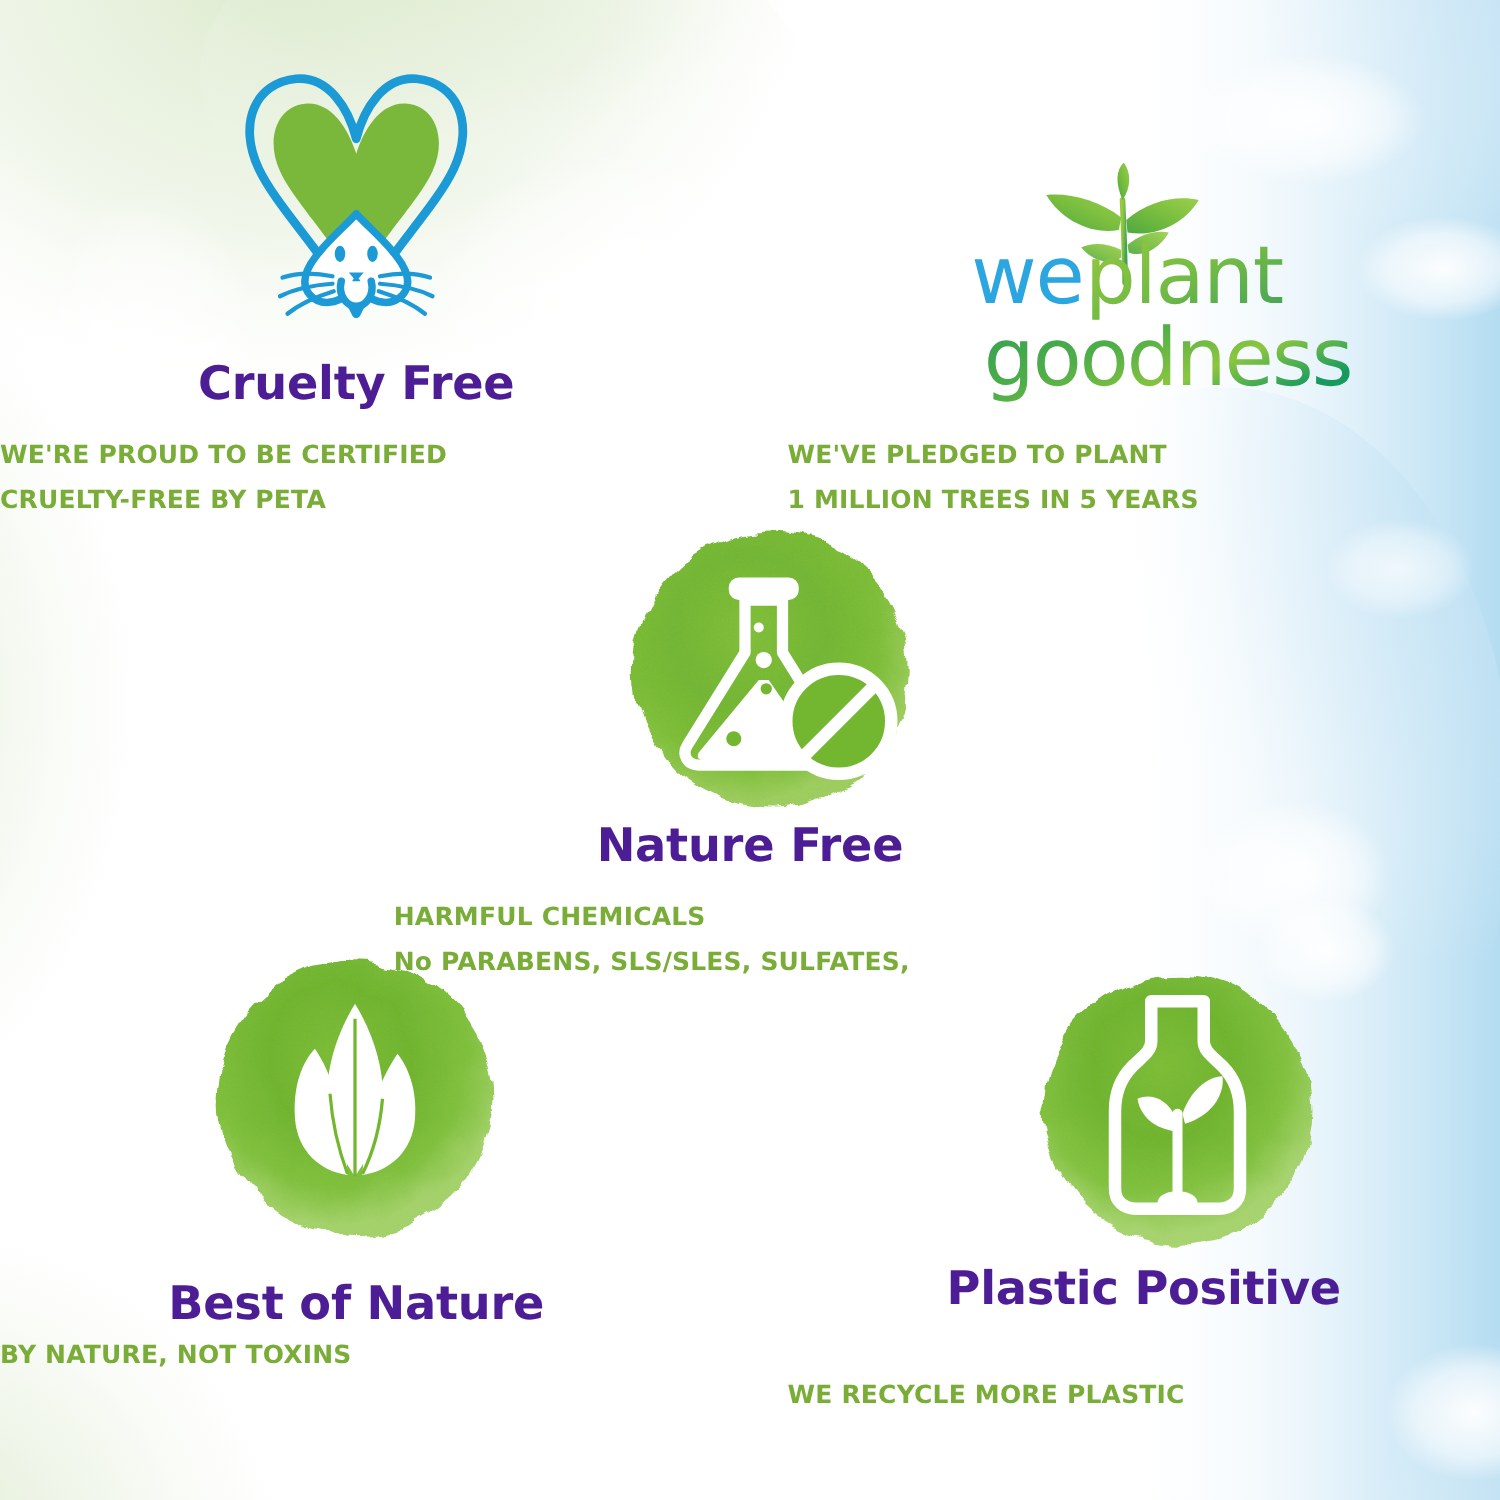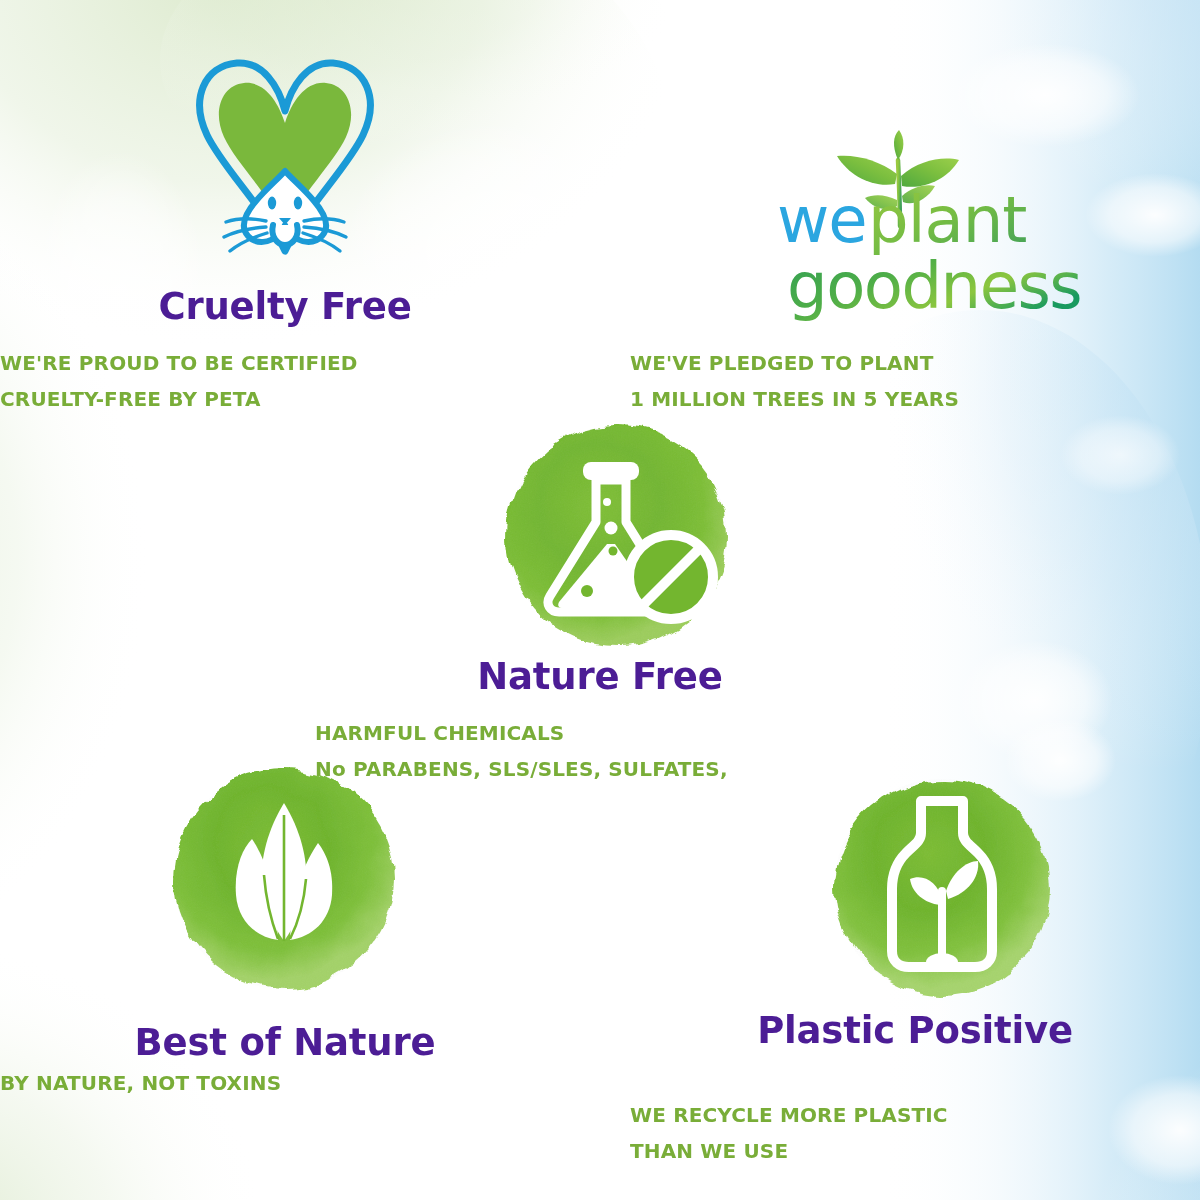--- a/index.html
+++ b/index.html
@@ -412,17 +412,16 @@
         <path d="M120 140 C 104 138, 92 128, 90 114 C 104 108, 118 118, 122 134 Z" fill="#ffffff"></path>
 
         <path d="M126 126 C 132 108, 146 96, 158 96 C 160 112, 148 128, 128 134 Z" fill="#ffffff"></path>
       </g>
     </svg>
 
     <div class="heading" style="top:254px;">Plastic Positive</div>
 
     <div class="subtext" style="top:310px;margin-top:32px;">
       <span class="ln">WE RECYCLE MORE PLASTIC</span>
-      <span class="ln">THAN WE USE</span>
     </div>
   </div>
 
 </div>
 
 </body></html>

